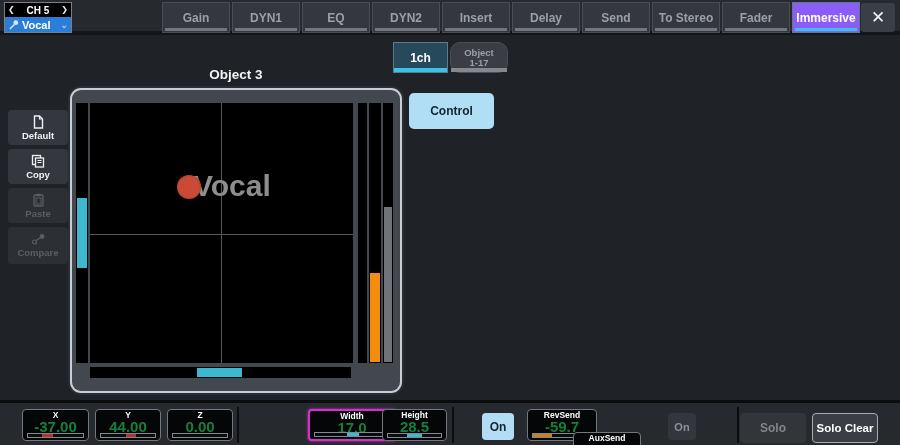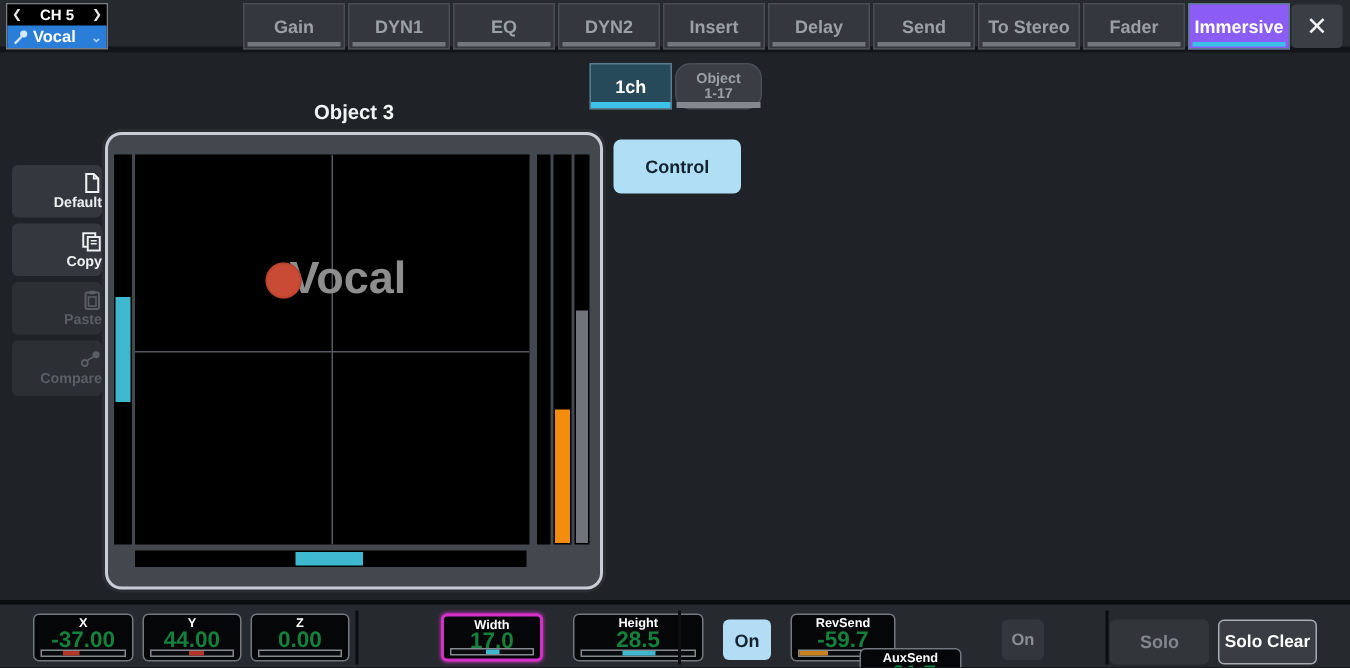--- a/index.html
+++ b/index.html
@@ -43,21 +43,21 @@
   .vtab.active::after { background:#3cc1e8; }
   .vtab-1ch { left:393px; width:55px; font-size:12px; font-weight:bold; }
   .vtab-obj { left:450px; width:58px; font-size:9.5px; font-weight:bold; line-height:10px;border-radius:10px; }
   .control-btn { position:absolute; left:409px; top:93px; width:85px; height:36px;
     background:#b0def5; border-radius:5px; color:#13242f; font-size:12px; font-weight:bold;
     display:flex; align-items:center; justify-content:center; cursor:pointer; }
   .page-title { position:absolute; left:136px; top:67px; width:200px; text-align:center;
     color:#f2f4f6; font-size:13.5px; font-weight:bold; }
   
   .side-btn { position:absolute; left:8px; width:60px; height:35px; background:#34383e;
-    border-radius:4px; display:flex; flex-direction:column; align-items:flex-end;
+    border-radius:4px; display:flex; flex-direction:column; align-items:center;
     justify-content:center; gap:1px; color:#eef0f2; cursor:pointer; }
   .side-btn .lbl { font-size:9.5px; font-weight:bold; }
   .side-btn svg { display:block; }
   .side-btn.disabled { background:#2c2f34; color:#5a5f66; cursor:default; }
   .sb-default { top:110px; } .sb-copy { top:149px; } .sb-paste { top:188px; } .sb-compare { top:227px; height:37px; }
   
   .pan-widget { position:absolute; left:72px; top:90px; width:328px; height:301px;
     background:#43474e; border-radius:9px; box-shadow:0 0 0 2px #c9ced6, 0 0 0 4px #2a2d32; }
   .pan-widget .blk { position:absolute; background:#000; }
   .strip-left { left:4px; top:13px; width:12px; height:260px; }
@@ -85,21 +85,21 @@
   .vlabel { color:#fff; font-size:8.5px; font-weight:bold; line-height:9px; margin-top:1px; }
   .vvalue { color:#15803d; font-size:15px; font-weight:bold; line-height:14px; }
   .vslider { position:absolute; left:4px; right:4px; bottom:2px; height:5px;
     border:1px solid #84888f; background:#0a0b0d; }
   .seg { position:absolute; top:0; bottom:0; }
   .seg.red { background:#b23529; }
   .seg.cyan { background:#3db8ce; }
   .seg.orange { background:#c8821e; }
   .seg.white { background:#e8e8e8; }
   .bx-x { left:22px; width:67px; } .bx-y { left:95px; width:66px; } .bx-z { left:167px; width:66px; }
-  .bx-w { left:294px; width:68px; } .bx-h { left:382px; width:87px; }
+  .bx-w { left:308px; width:88px; } .bx-h { left:382px; width:65px; }
   .bx-rev { left:527px; width:70px; } .bx-aux { left:573px; width:68px;margin-top:23px; }
   .bdivider { position:absolute; top:4px; width:2px; height:36px; background:#0c0d10; }
   .dv1 { left:237px; } .dv2 { left:452px; } .dv3 { left:737px; }
   .btn { position:absolute; border-radius:4px; font-weight:bold;
     display:flex; align-items:center; justify-content:center; cursor:pointer; }
   .on-blue { left:482px; top:10px; width:32px; height:27px; background:#b3ddf4;
     color:#142531; font-size:12px; }
   .on-gray { left:668px; top:10px; width:28px; height:27px; background:#33373d;
     color:#8a8f97; font-size:11px; }
   .solo { left:740px; top:10px; width:66px; height:30px; background:#32363b;

